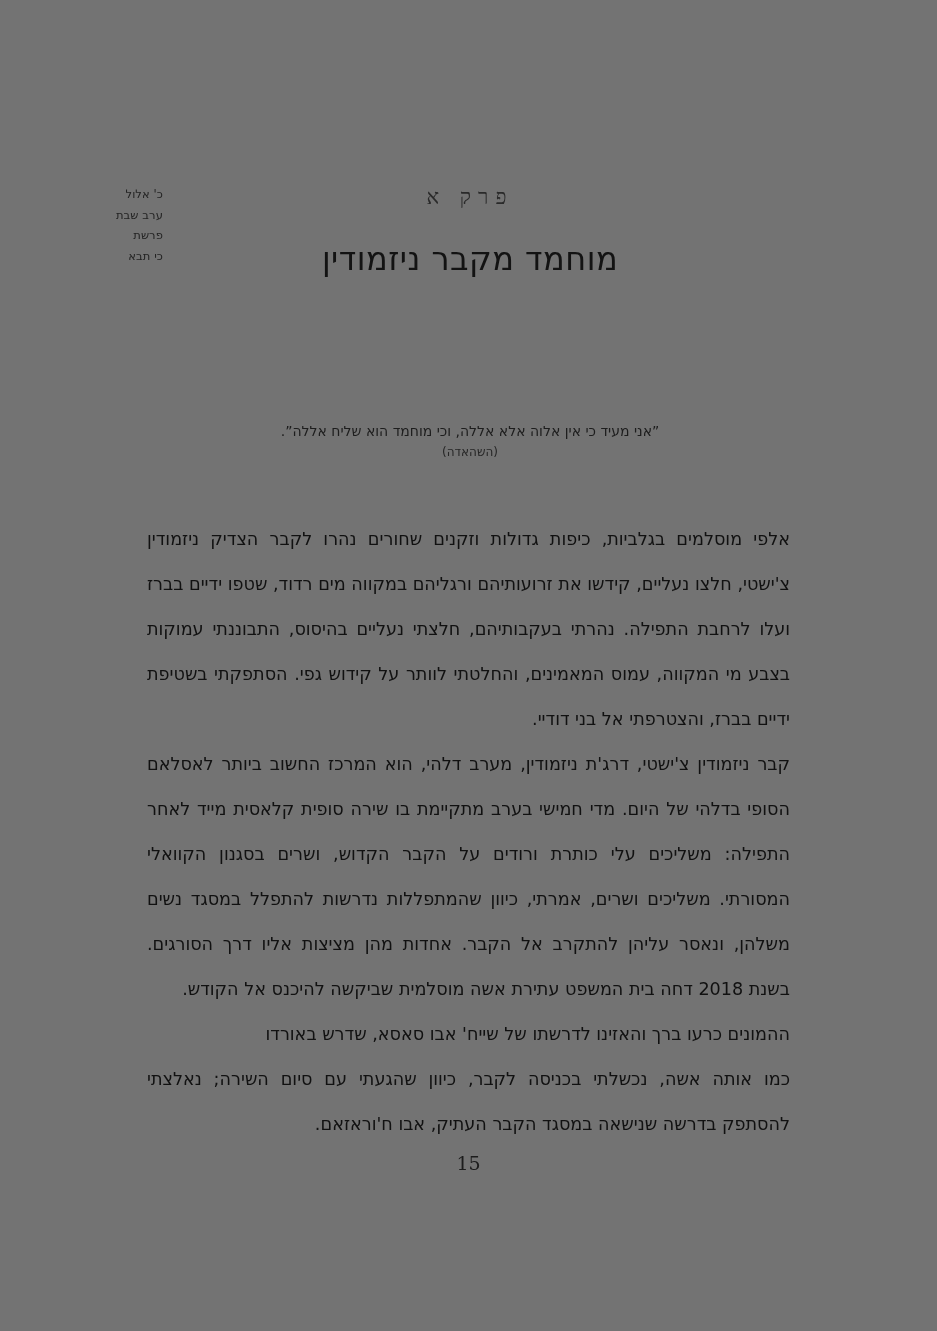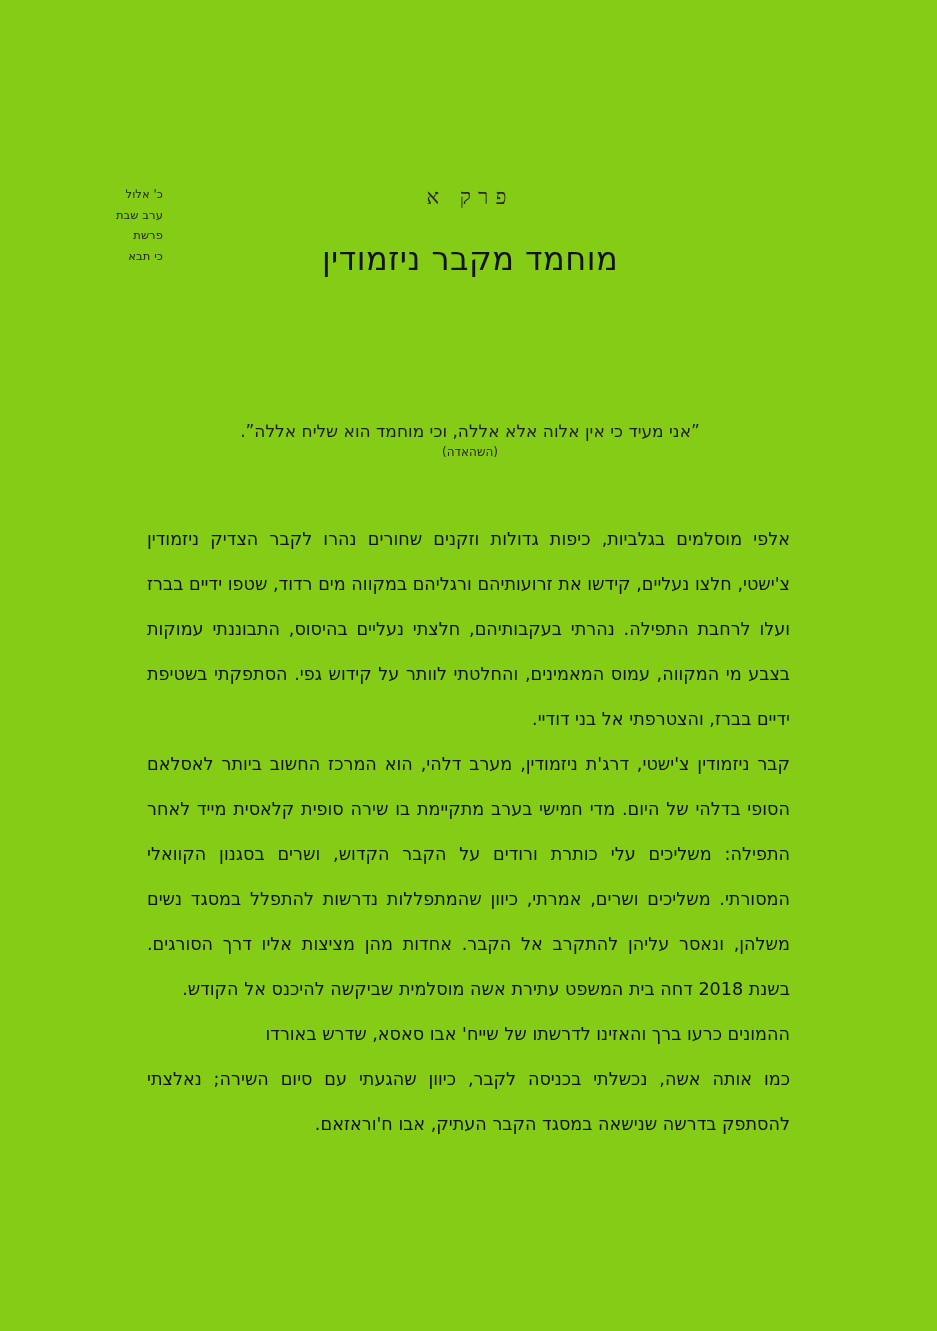--- a/index.html
+++ b/index.html
@@ -14,21 +14,21 @@
     position: relative;
     overflow: hidden;
     font-family: "DejaVu Serif", "Liberation Serif", serif;
     color: #1a1a1a;
     -webkit-font-smoothing: antialiased;
   }
 
   .page {
     position: absolute;
     inset: 0;
-    background: #84cc16;
+    background: #737373;
   }
 
   
   .margin-note {
     position: absolute;
     right: 774px;          
     top: 184px;
     width: 92px;
     text-align: right;
     direction: rtl;
@@ -72,21 +72,21 @@
   .epigraph {
     position: absolute;
     top: 419px;
     left: 150px;
     right: 147px;
     text-align: center;
     direction: rtl;
   }
   .epigraph-quote {
     font-family: "DejaVu Sans", "Liberation Sans", sans-serif;
-    font-size: 17px;
+    font-size: 14px;
     line-height: 24px;
     color: #1d1d1d;
     text-align: center;
   }
   .epigraph-source {
     font-family: "DejaVu Sans", "Liberation Sans", sans-serif;
     font-size: 12px;
     line-height: 18px;
     color: #262626;
   }
@@ -152,14 +152,15 @@
     <div class="epigraph-source">(השהאדה)</div>
   </div>
 
   <div class="body-text">
     <p class="no-stretch">אלפי מוסלמים בגלביות, כיפות גדולות וזקנים שחורים נהרו לקבר הצדיק ניזמודין צ'ישטי, חלצו נעליים, קידשו את זרועותיהם ורגליהם במקווה מים רדוד, שטפו ידיים בברז ועלו לרחבת התפילה. נהרתי בעקבותיהם, חלצתי נעליים בהיסוס, התבוננתי עמוקות בצבע מי המקווה, עמוס המאמינים, והחלטתי לוותר על קידוש גפי. הסתפקתי בשטיפת ידיים בברז, והצטרפתי אל בני דודיי.</p>
     <p class="no-stretch">קבר ניזמודין צ'ישטי, דרג'ת ניזמודין, מערב דלהי, הוא המרכז החשוב ביותר לאסלאם הסופי בדלהי של היום. מדי חמישי בערב מתקיימת בו שירה סופית קלאסית מייד לאחר התפילה: משליכים עלי כותרת ורודים על הקבר הקדוש, ושרים בסגנון הקוואלי המסורתי. משליכים ושרים, אמרתי, כיוון שהמתפללות נדרשות להתפלל במסגד נשים משלהן, ונאסר עליהן להתקרב אל הקבר. אחדות מהן מציצות אליו דרך הסורגים. בשנת 2018 דחה בית המשפט עתירת אשה מוסלמית שביקשה להיכנס אל הקודש.</p>
     <p class="no-stretch">ההמונים כרעו ברך והאזינו לדרשתו של שייח' אבו סאסא, שדרש באורדו</p>
     <p class="no-stretch">כמו אותה אשה, נכשלתי בכניסה לקבר, כיוון שהגעתי עם סיום השירה; נאלצתי להסתפק בדרשה שנישאה במסגד הקבר העתיק, אבו ח'וראזאם.</p>
   </div>
 
+  <div class="folio">15</div>
 
 </div>
 
 </body></html>

